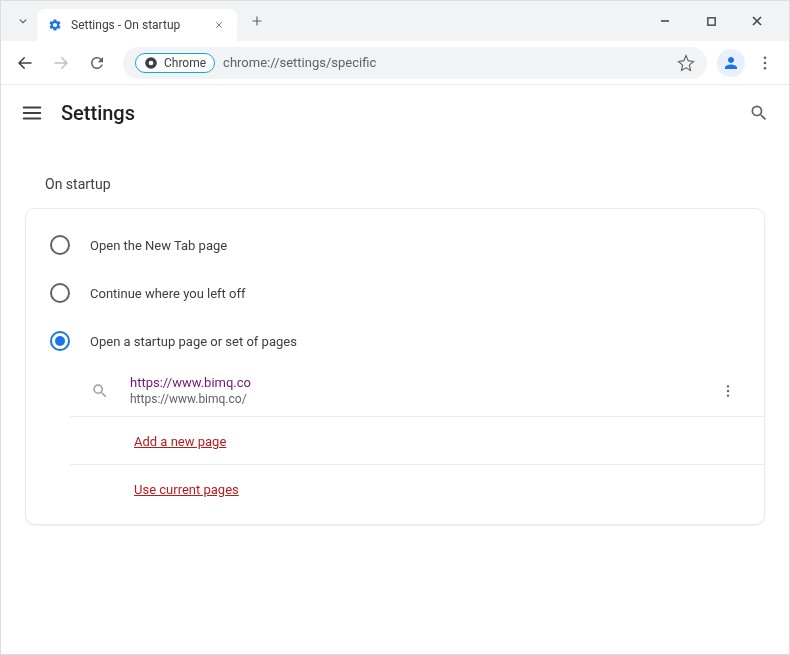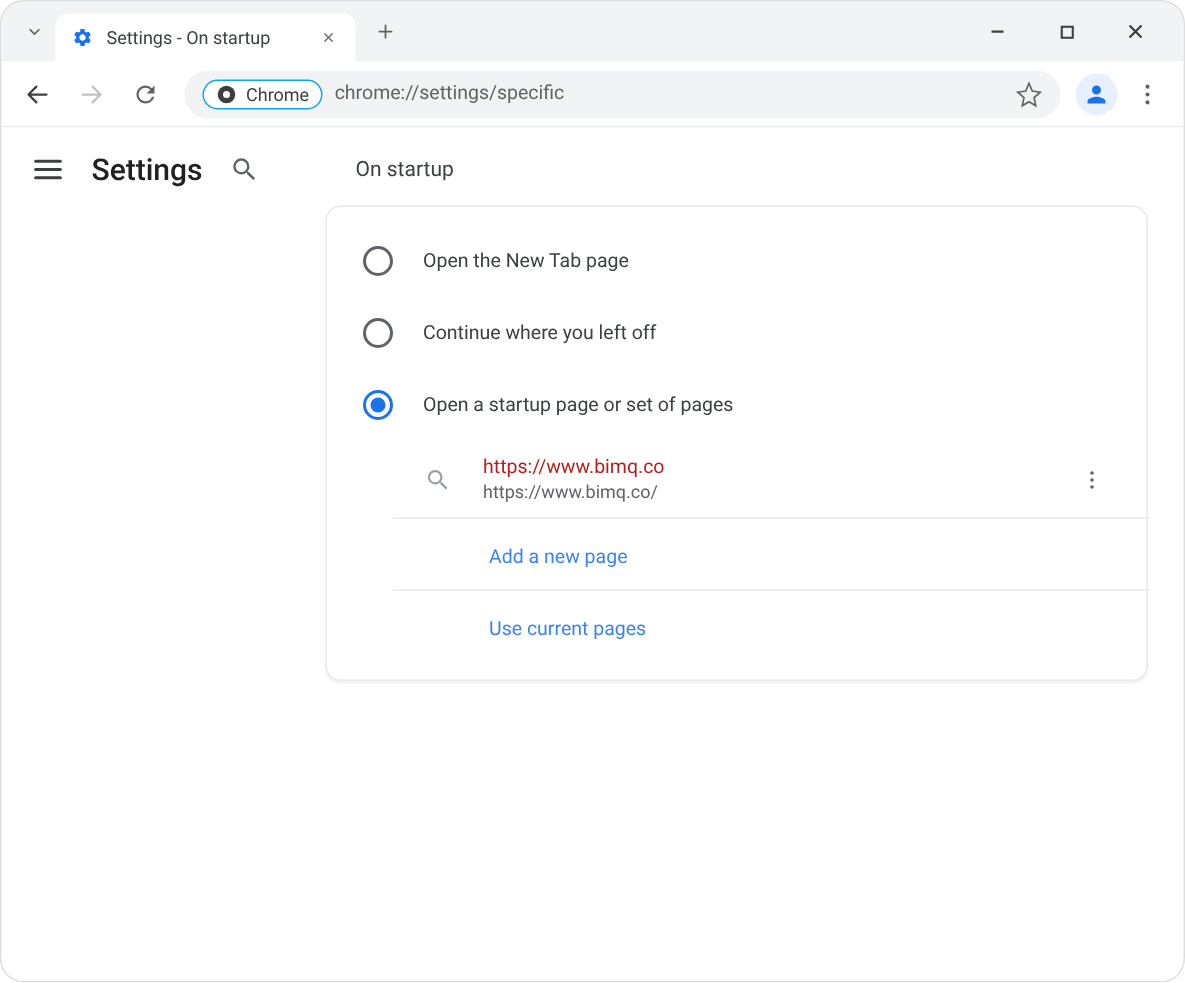--- a/index.html
+++ b/index.html
@@ -1,18 +1,18 @@
 <!DOCTYPE html>
 <html><head>
 <meta charset="utf-8">
 <style>
 * { margin: 0; padding: 0; box-sizing: border-box; font-family: 'Segoe UI', Roboto, Arial, sans-serif; }
 body { width: 790px; height: 655px; background: #fff; overflow: hidden; position: relative; }
 
-.window { width: 100%; height: 100%; display: flex; flex-direction: column; border: 1px solid #ddd; border-radius: 16px; overflow: hidden; }
+.window { width: 100%; height: 100%; display: flex; flex-direction: column; border: 1px solid #ddd; border-radius: 0; overflow: hidden; }
 
 
 .titlebar { height: 40px; background: #f1f3f4; display: flex; align-items: center; padding: 0 8px; }
 .tab-dropdown { width: 28px; height: 28px; display: flex; align-items: center; justify-content: center; border-radius: 6px; cursor: pointer; }
 .tab { background: #fff; border-radius: 8px 8px 0 0; height: 32px; margin-top: 8px; display: flex; align-items: center; padding: 0 10px; min-width: 200px; gap: 8px; }
 .tab-favicon { width: 16px; height: 16px; display: flex; align-items: center; justify-content: center; }
 .tab-title { font-size: 12px; color: #3c4043; flex: 1; }
 .tab-close { width: 16px; height: 16px; display: flex; align-items: center; justify-content: center; cursor: pointer; color: #5f6368; font-size: 14px; }
 .new-tab { width: 28px; height: 28px; display: flex; align-items: center; justify-content: center; cursor: pointer; color: #5f6368; font-size: 16px; margin-left: 6px; }
 .titlebar-spacer { flex: 1; }
@@ -24,47 +24,47 @@
 .nav-btn { width: 32px; height: 32px; display: flex; align-items: center; justify-content: center; border-radius: 50%; cursor: pointer; color: #5f6368; }
 .nav-btn.disabled { color: #bdc1c6; cursor: default; }
 .omnibox { flex: 1; height: 32px; background: #f1f3f4; border-radius: 16px; display: flex; align-items: center; padding: 0 12px; gap: 8px; margin: 0 6px; }
 .chrome-chip { display: flex; align-items: center; gap: 6px; background: #fff; border: 1px solid #0ea5e9; border-radius: 12px; padding: 2px 8px; font-size: 12px; color: #3c4043; }
 .omnibox-url { font-size: 13px; color: #5f6368; flex: 1; }
 .star-btn { color: #5f6368; cursor: pointer; }
 .avatar { width: 28px; height: 28px; border-radius: 50%; background: #e8f0fe; display: flex; align-items: center; justify-content: center; color: #1a73e8; cursor: pointer; }
 .menu-btn { width: 32px; height: 32px; display: flex; align-items: center; justify-content: center; cursor: pointer; color: #5f6368; }
 
 
-.content { flex: 1; background: #fff; display: flex; flex-direction: row; overflow: hidden; }
+.content { flex: 1; background: #fff; display: flex; flex-direction: column; overflow: hidden; gap: 15px; }
 .settings-header { height: 56px; display: flex; align-items: center; padding: 0 20px; gap: 18px; }
 .hamburger { cursor: pointer; color: #3c4043; }
 .settings-title { font-size: 20px; font-weight: 500; color: #202124; flex: 1; }
 .search-btn { cursor: pointer; color: #5f6368; }
 
 .settings-body { flex: 1; padding: 20px 24px; overflow-y: auto; }
 .section-label { font-size: 14px; color: #3c4043; margin-bottom: 16px; margin-left: 20px; }
 .card { background: #fff; border: 1px solid #e8eaed; border-radius: 10px; padding: 12px 0; box-shadow: 0 1px 2px rgba(60,64,67,0.08); }
 
 .radio-row { display: flex; align-items: center; padding: 14px 24px; gap: 20px; cursor: pointer; }
 .radio { width: 20px; height: 20px; border: 2px solid #5f6368; border-radius: 50%; position: relative; flex-shrink: 0; }
 .radio.selected { border-color: #1a73e8; }
 .radio.selected::after { content: ''; position: absolute; width: 10px; height: 10px; background: #1a73e8; border-radius: 50%; top: 3px; left: 3px; }
 .radio-label { font-size: 13px; color: #3c4043; }
 
 .page-list { margin-left: 44px; }
 .page-item { display: flex; align-items: center; padding: 10px 24px 10px 20px; gap: 20px; border-bottom: 1px solid #e8eaed; }
 .page-icon { width: 20px; height: 20px; display: flex; align-items: center; justify-content: center; color: #5f6368; flex-shrink: 0; }
 .page-text { flex: 1; display: flex; flex-direction: column; gap: 2px; }
-.page-title-text { font-size: 13px; color: #b91c1c; }
+.page-title-text { font-size: 13px; color: #701a75; }
 .page-url { font-size: 12px; color: #5f6368; }
 .page-menu { cursor: pointer; color: #5f6368; width: 24px; display: flex; justify-content: center; }
 
 .link-row { padding: 14px 24px 14px 64px; border-bottom: 1px solid #e8eaed; }
 .link-row:last-child { border-bottom: none; }
-.link-text { font-size: 13px; color: #3b82f6; cursor: pointer; }
+.link-text { font-size: 13px; color: #b91c1c; cursor: pointer; text-decoration: underline; }
 .content > * { position: relative; z-index: 1; }
 
 svg { display: block; }
 </style>
 </head>
 <body>
 
 <div class="window">
   <div class="titlebar">
     <div class="tab-dropdown">

